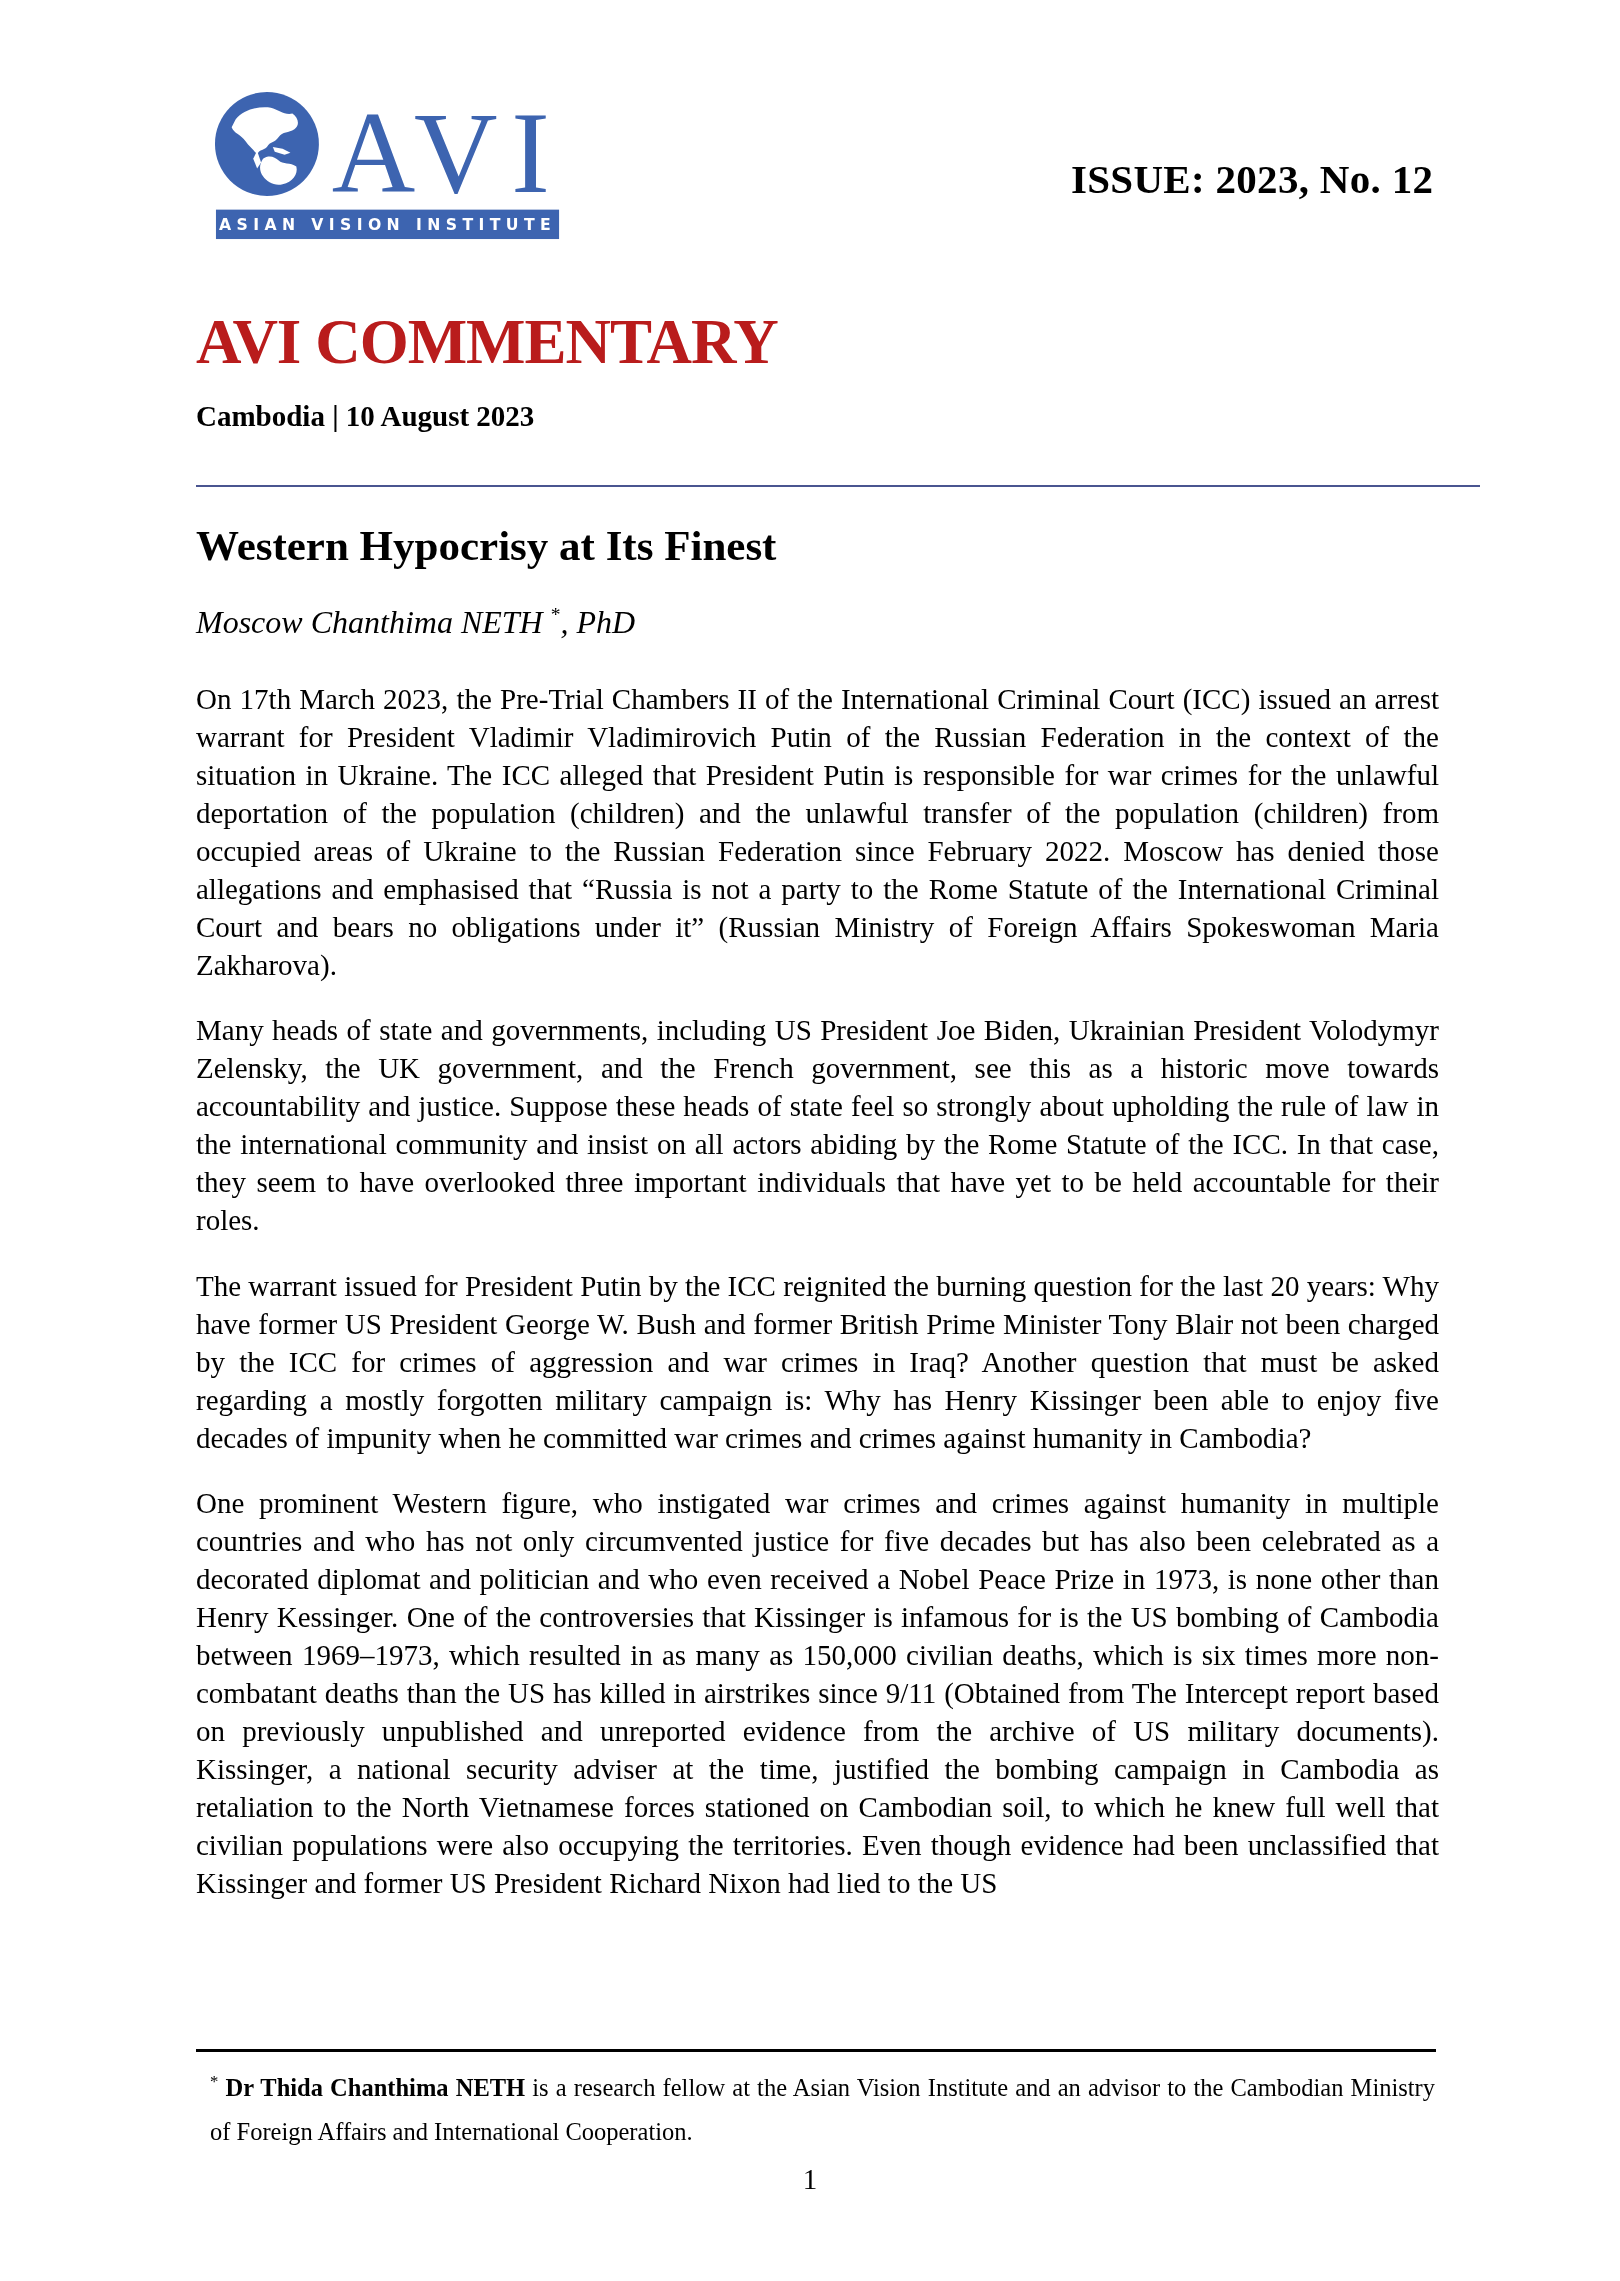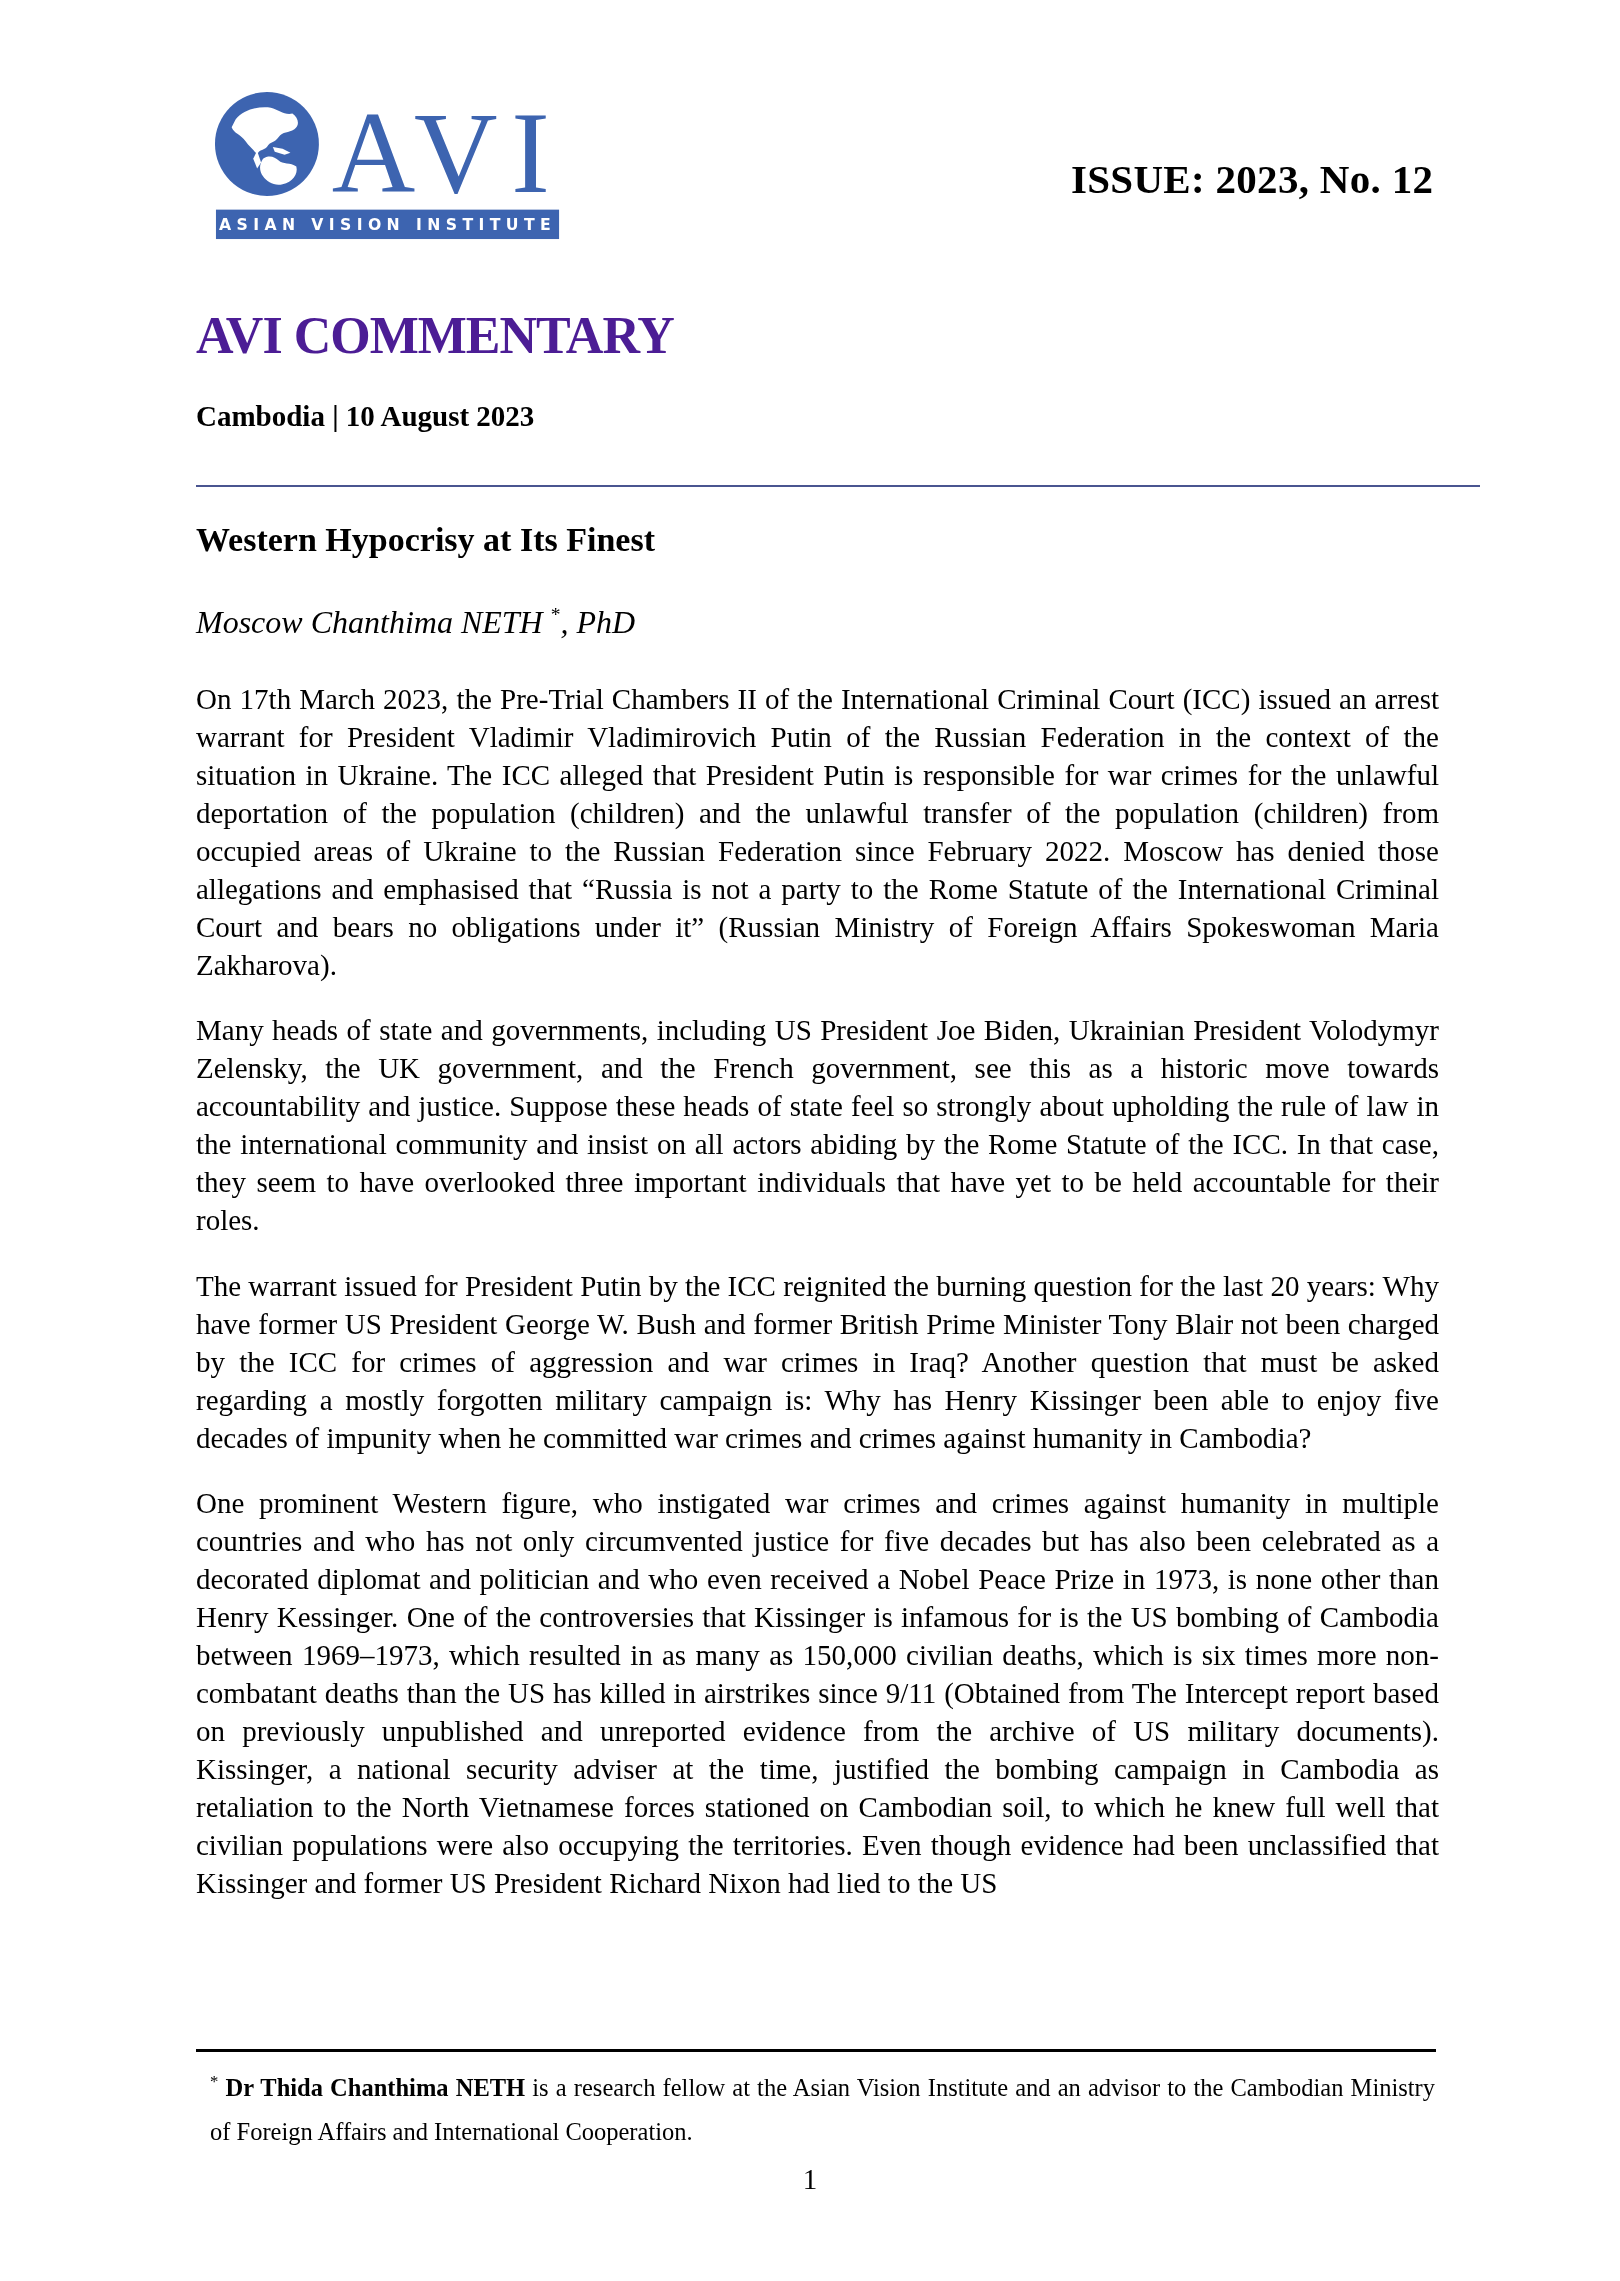--- a/index.html
+++ b/index.html
@@ -2,25 +2,25 @@
 <html><head>
 <meta charset="utf-8">
 <style>
   html, body { margin: 0; padding: 0; background: #ffffff; }
   body { width: 1620px; height: 2282px; position: relative; overflow: hidden;
          font-family: "Liberation Serif", "DejaVu Serif", serif; color: #000; }
   .logo { position: absolute; left: 214px; top: 90px; width: 349px; height: 153px; }
   .logo svg { display: block; }
   .issue { position: absolute; left: 1047px; top: 155px; font-weight: bold; font-size: 41px;
            letter-spacing: 0.3px; white-space: nowrap; margin-left: 24px; }
-  .series-title { position: absolute; left: 196px; top: 306px; font-size: 52px; font-weight: bold;
-                  color: #4c1d95; letter-spacing: -1px; white-space: nowrap; }
+  .series-title { position: absolute; left: 196px; top: 306px; font-size: 63px; font-weight: bold;
+                  color: #b91c1c; letter-spacing: -1px; white-space: nowrap; }
   .dateline { position: absolute; left: 196px; top: 400px; font-size: 29px; font-weight: bold; white-space: nowrap; }
   .rule-top { position: absolute; left: 196px; top: 485px; width: 1284px; height: 2px; background: #4a5590; }
-  .article-title { position: absolute; left: 196px; top: 521px; font-size: 34px; font-weight: bold; white-space: nowrap; }
+  .article-title { position: absolute; left: 196px; top: 521px; font-size: 43px; font-weight: bold; white-space: nowrap; }
   .author { position: absolute; left: 196px; top: 604px; font-size: 32px; font-style: italic; white-space: nowrap; }
   .author sup { font-size: 19.6px; font-style: normal; }
   .body { position: absolute; left: 196px; top: 680px; width: 1243px; font-size: 29px; line-height: 38px; }
   .body p { margin: 0 0 27.4px 0; text-align: justify; }
   .rule-bottom { position: absolute; left: 196px; top: 2049px; width: 1240px; height: 2.9px; background: #000; }
   .footnote { position: absolute; left: 210px; top: 2060px; width: 1225px; font-size: 24.5px; line-height: 44px; text-align: justify; }
   .footnote sup { font-size: 16.7px; }
   .footnote b { font-weight: bold; }
   .page-number { position: absolute; left: 0; width: 1620px; top: 2163px; text-align: center; font-size: 29px; }
 </style>

